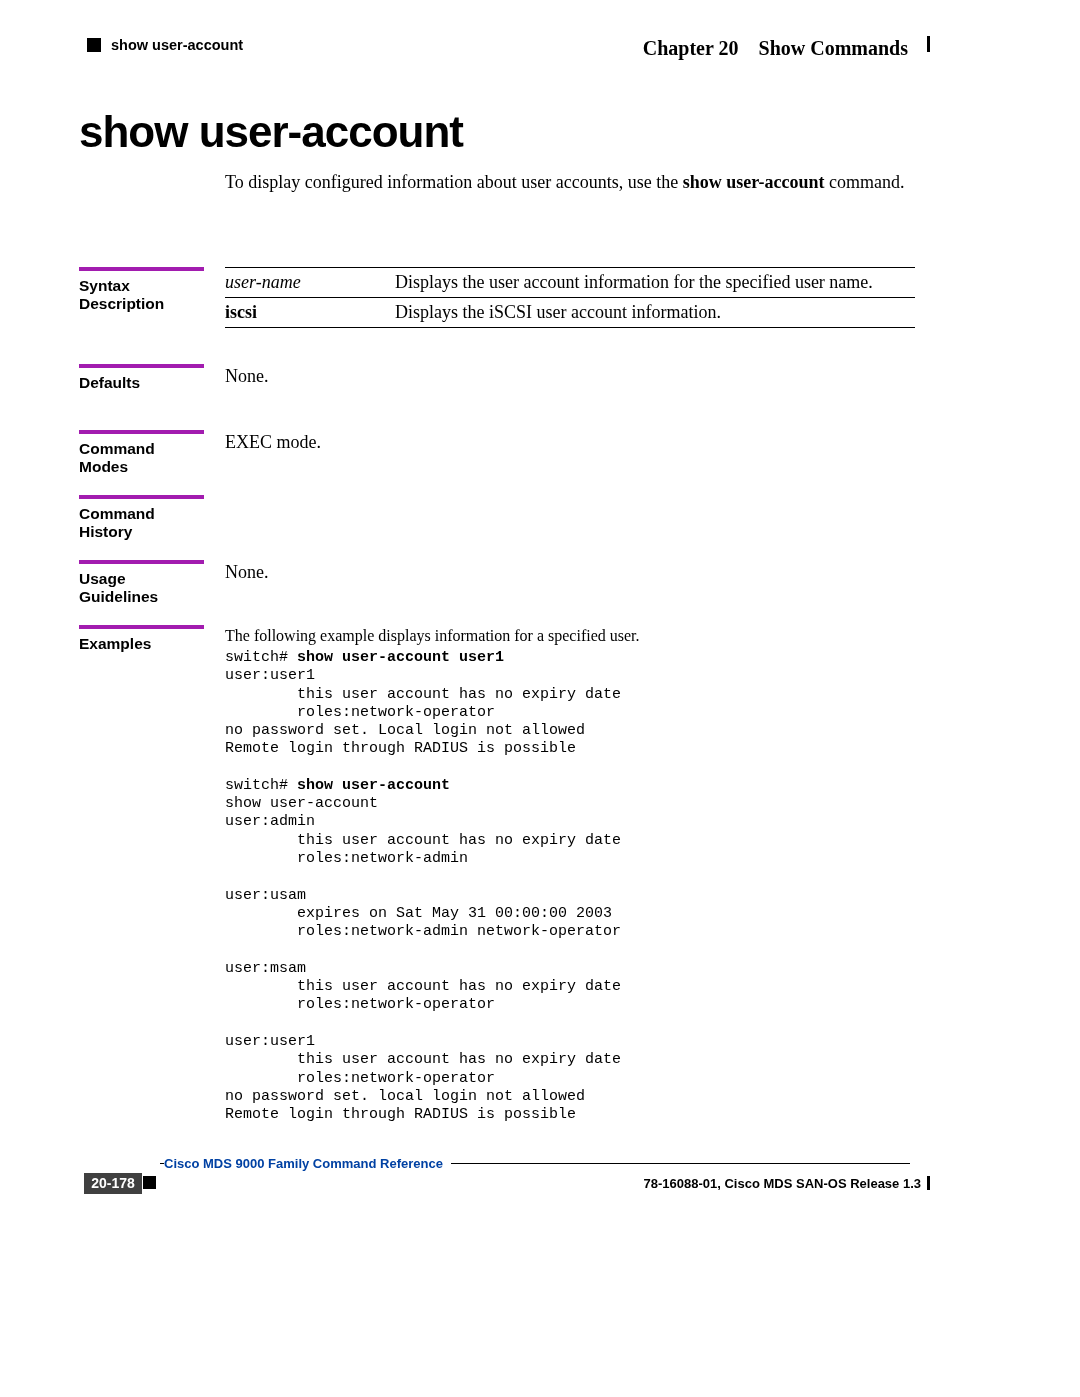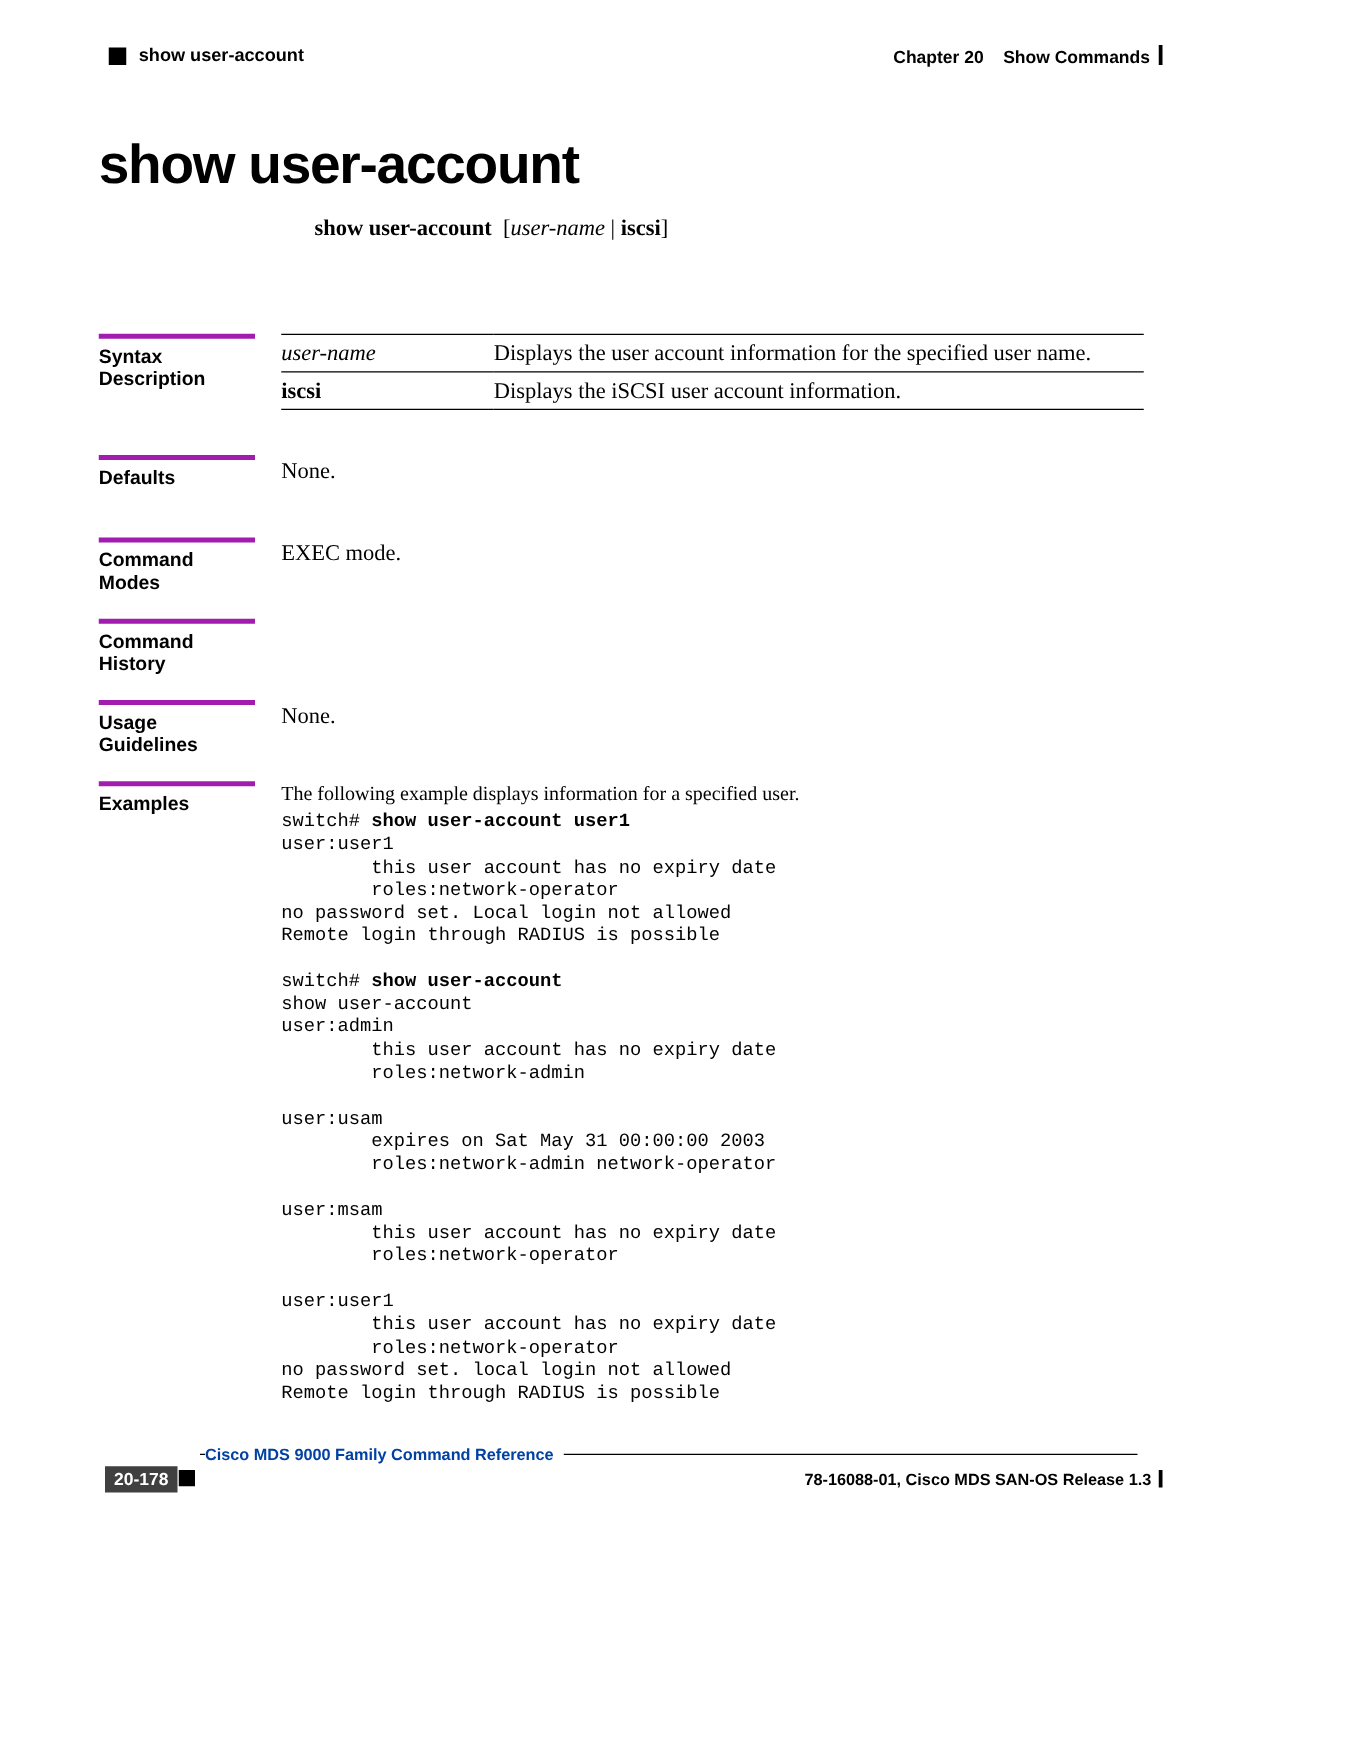--- a/index.html
+++ b/index.html
@@ -29,24 +29,24 @@
     font-family: Arial, Helvetica, sans-serif;
     font-size: 14.5px;
     font-weight: 700;
   }
   .hdr-left .sq {
     width: 14px; height: 14px; background:#000; margin-right: 10px;
   }
 
   .hdr-right {
     position: absolute;
-    right: 184px;
+    right: 196px;
     top: 37px;
-    font-family: Liberation Sans, sans-serif;
-    font-size: 14px;
+    font-family: Liberation Serif, serif;
+    font-size: 20px;
     font-weight: 700;
     white-space: pre;
   }
   .hdr-rule {
     position: absolute;
     right: 174px;
     top: 36px;
     width: 3px; height: 16px; background:#000;
   }
 
@@ -195,24 +195,22 @@
   <div class="hdr-left">
     <span class="sq"></span>
     <span>show user-account</span>
   </div>
   <div class="hdr-right"><span>Chapter 20</span>&nbsp;&nbsp;&nbsp;&nbsp;<span>Show Commands</span></div>
   <div class="hdr-rule"></div>
 
   <div class="title">show user-account</div>
 
   <div class="body">
-    <p class="synopsis">
-      <span style="display:inline-block;width:22px"></span>
-      <span class="b">show user-account</span>
-      <span>&nbsp;[</span><span class="i">user-name</span><span>&nbsp;|&nbsp;</span><span class="b">iscsi</span><span>]</span>
+    <p class="intro">
+      <span>To display configured information about user accounts, use the </span><span class="b">show user-account</span><span> command.</span>
     </p>
   </div>
 
   <div class="label lbl-syntax">Syntax Description</div>
   <div class="label lbl-defaults">Defaults</div>
   <div class="label lbl-modes">Command Modes</div>
   <div class="label lbl-history">Command History</div>
   <div class="label lbl-usage">Usage Guidelines</div>
   <div class="label lbl-examples">Examples</div>
 

